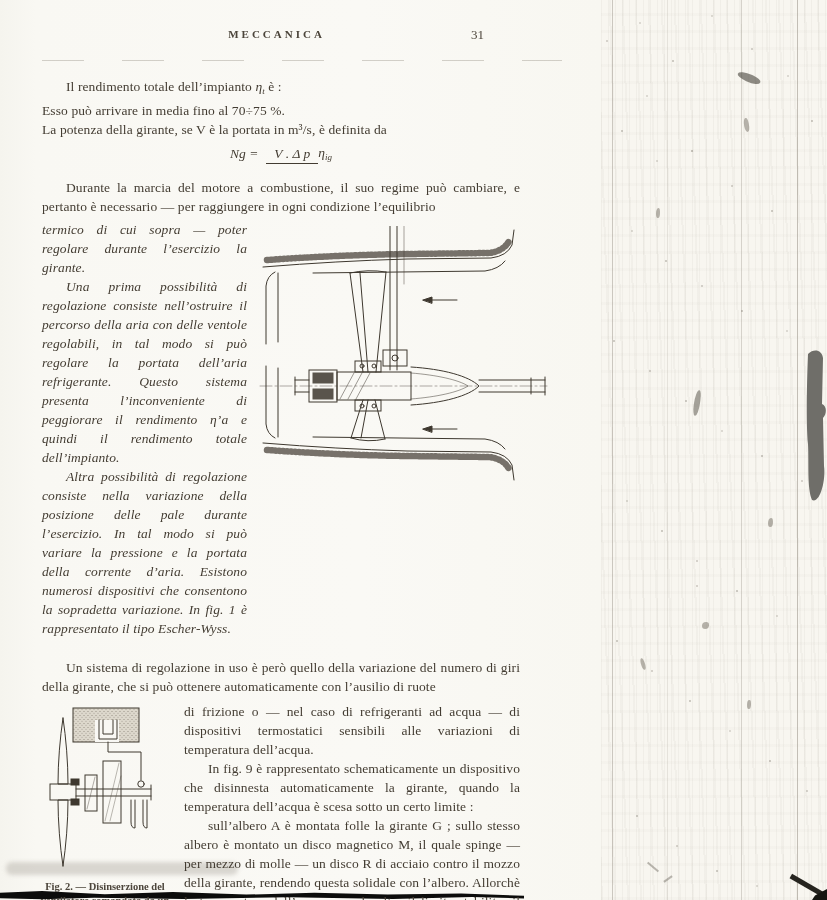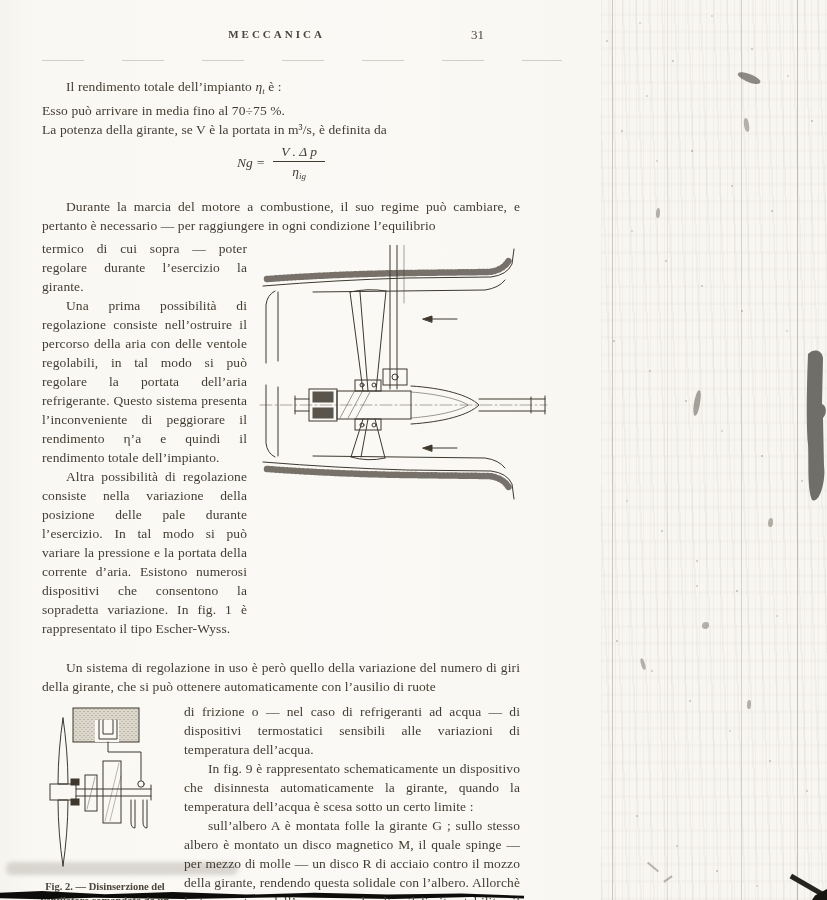--- a/index.html
+++ b/index.html
@@ -64,26 +64,26 @@
   .journal-title{position:absolute;left:0;right:9px;text-align:center;
     font-size:11px;font-weight:bold;letter-spacing:3px;color:#4c453b;}
   .page-number{position:absolute;right:36px;top:-1px;font-size:13px;color:#4c453b;}
   .header-rule{margin-top:14px;height:1px;width:520px;
     background:repeating-linear-gradient(90deg, rgba(125,118,105,.32) 0 42px, transparent 42px 80px);}
   .body-text{font-size:13.5px;line-height:19px;text-align:justify;margin:0;letter-spacing:.1px;}
   .indent{text-indent:24px;}
   .var{font-style:italic;}
   .sub{font-size:9px;font-style:italic;vertical-align:-3px;letter-spacing:0;}
   .formula-line{text-align:center;font-style:italic;font-size:13.5px;margin:4px 0;}
-  .frac{display:inline-flex;flex-direction:column;align-items:center;vertical-align:middle;margin-left:8px;line-height:17px;}
+  .frac{display:inline-flex;align-items:center;vertical-align:middle;margin-left:8px;line-height:17px;}
   .frac .num{padding:0 8px 1px;border-bottom:1px solid #433c32;}
   .frac .den{padding-top:1px;}
   .intro-block{margin-top:16px;}
   .mt12{margin-top:12px;} .mt8{margin-top:20px;}
-  .row1{display:flex;margin-right:-26px;margin-top:4px;}
+  .row1{display:flex;margin-right:-26px;margin-top:4px;font-style:italic;}
   .col-narrow{width:205px;flex:0 0 205px;}
   .fig1-col{flex:1;padding-left:10px;}
   .row2{display:flex;gap:14px;margin-top:6px;}
   .fig2-col{flex:0 0 128px;width:128px;padding-top:2px;}
   .col-text{flex:1;}
   .fig-caption{font-size:10.5px;line-height:13.5px;font-weight:bold;text-align:center;color:#4c453b;margin-top:12px;}
   .fig1-cap{max-width:256px;margin-left:auto;margin-right:auto;}
   .fig2-cap{width:150px;margin-left:-12px;}
   svg{display:block;}
   .fig1-svg{margin:6px auto 0;}

